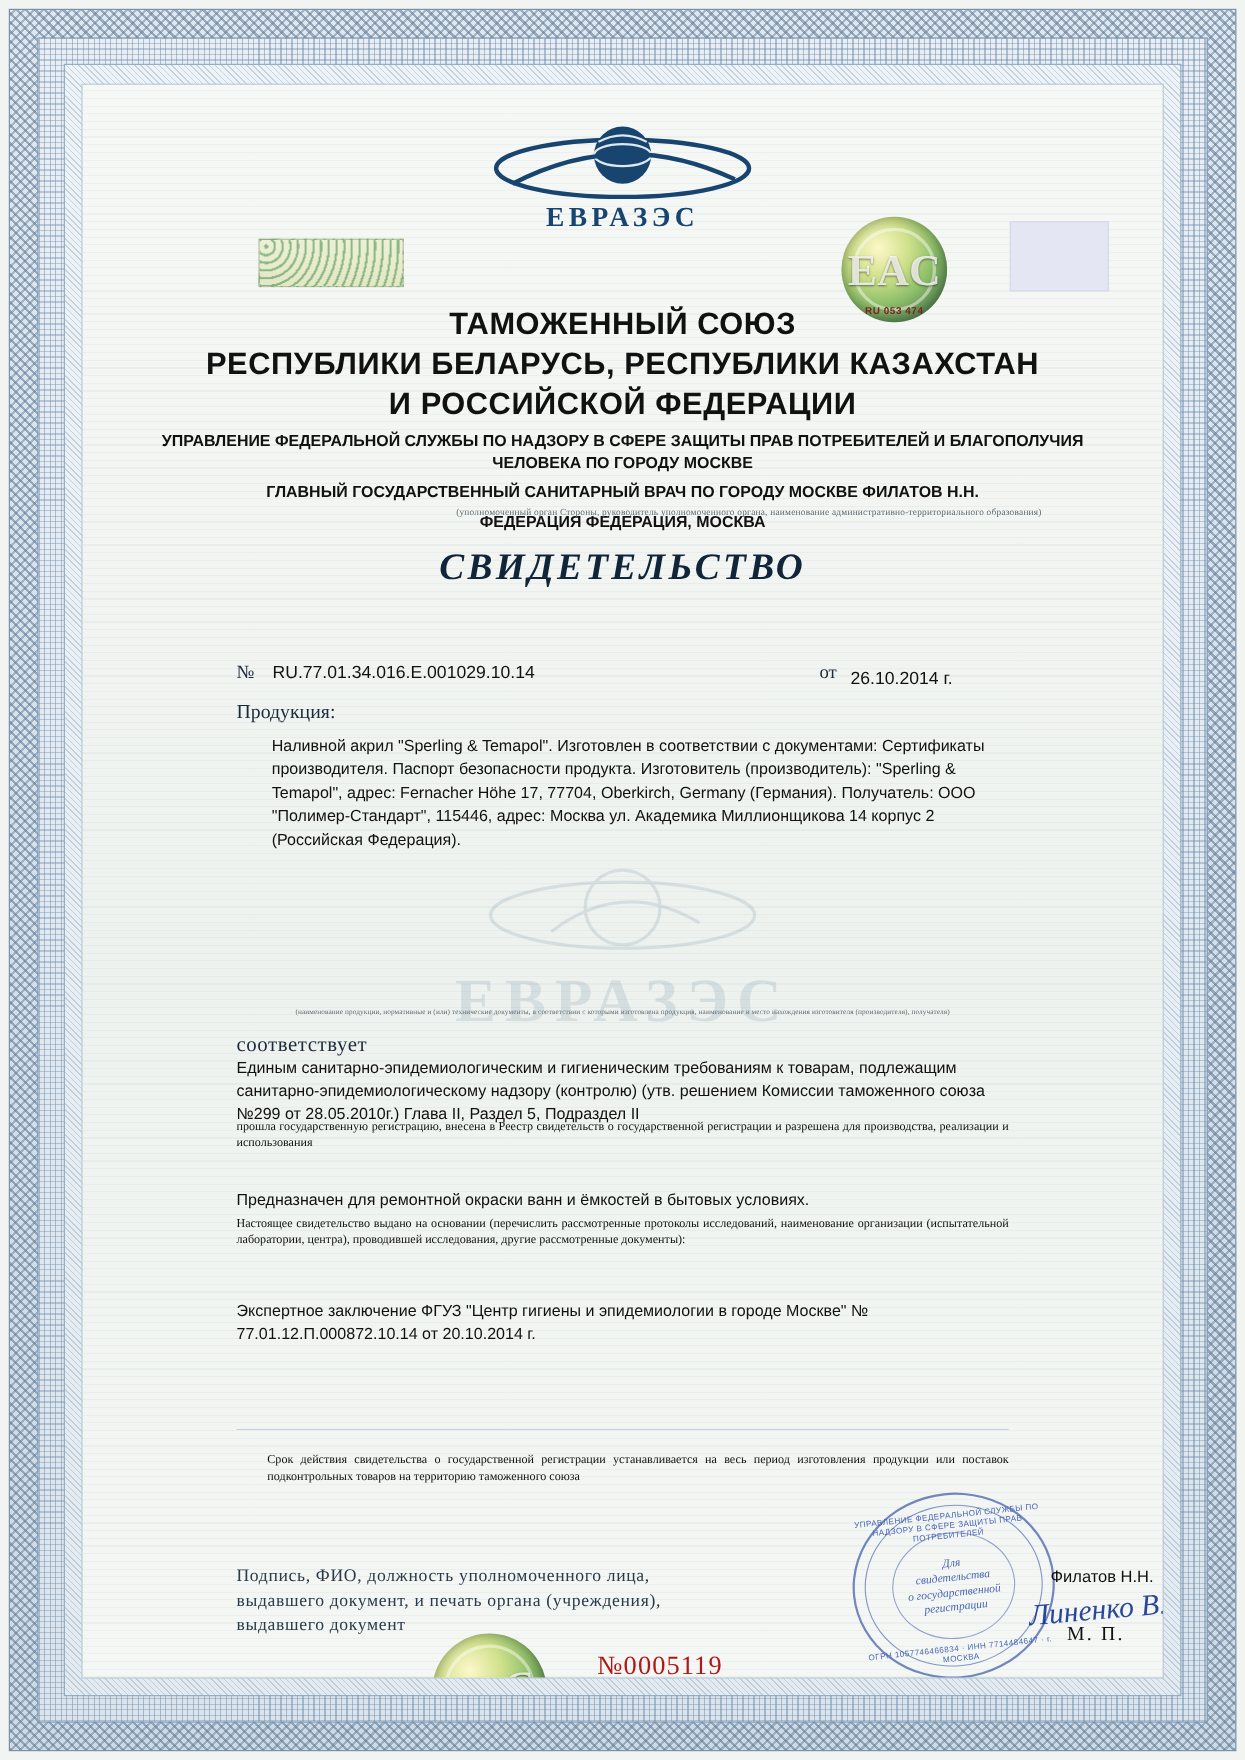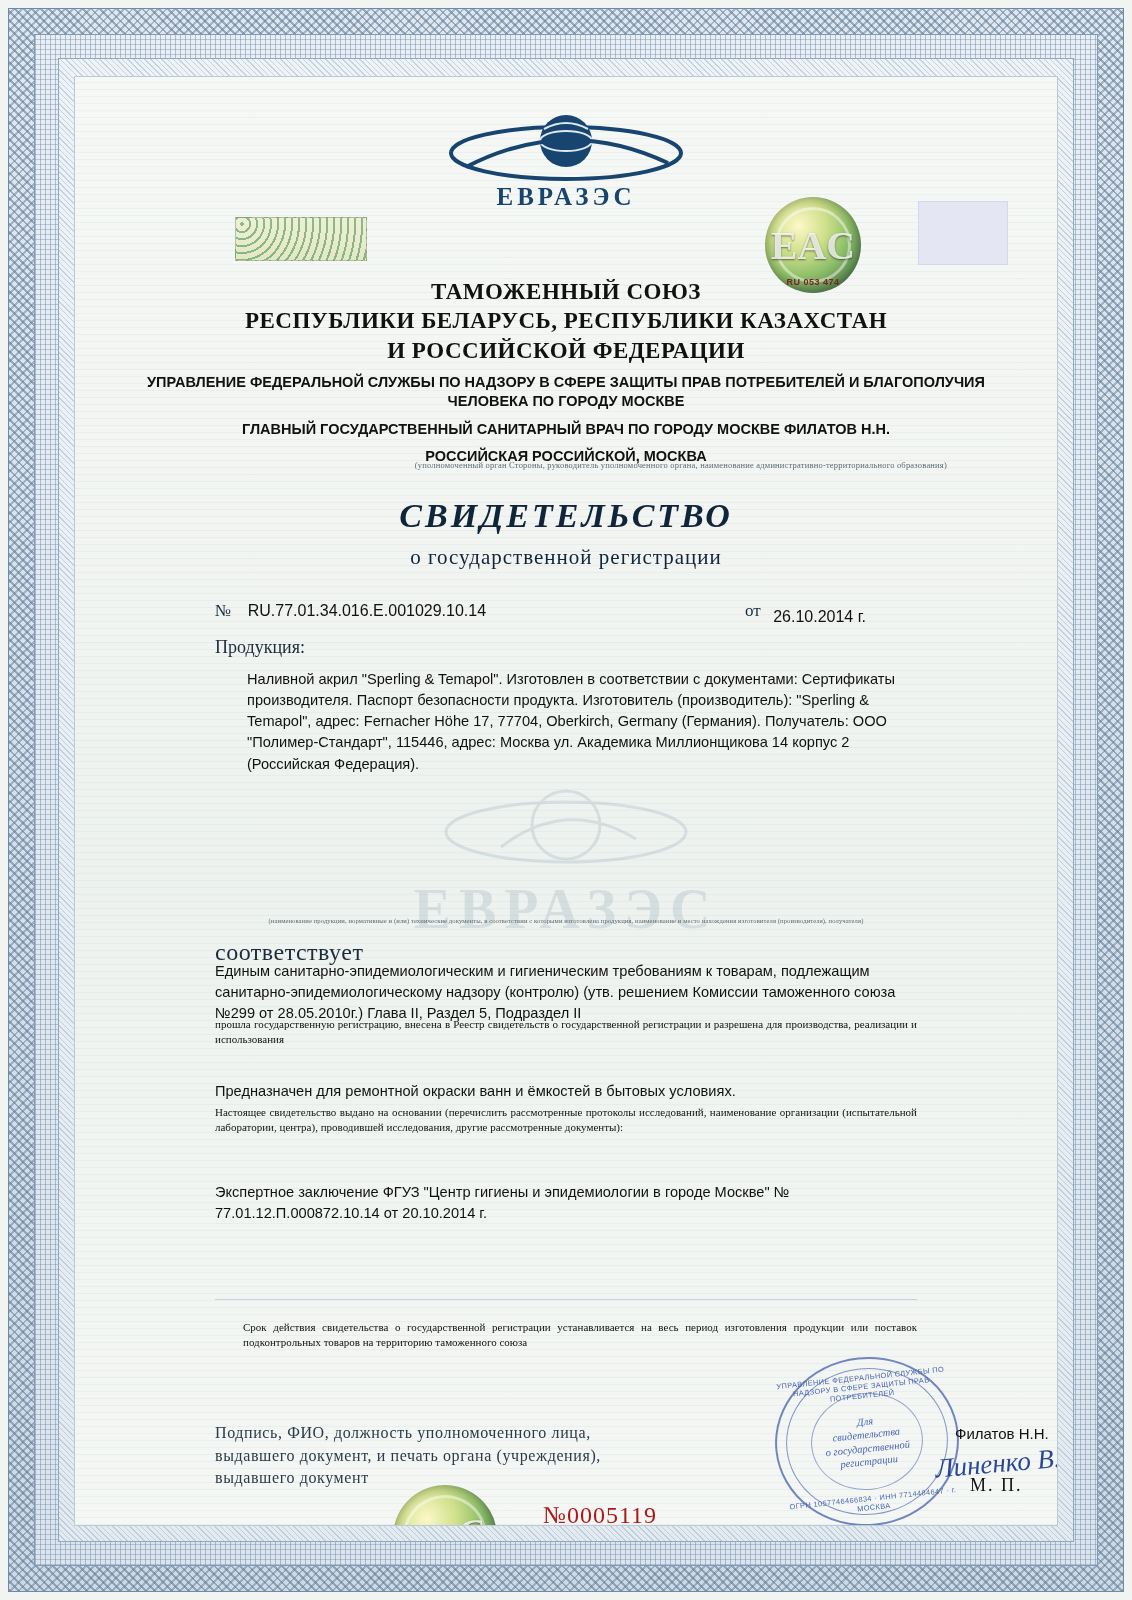--- a/index.html
+++ b/index.html
@@ -177,23 +177,23 @@
   }
   .title-block {
     position: absolute;
     left: 60px;
     right: 60px;
     top: 200px;
     text-align: center;
     color: #111;
   }
   .t1 {
-    font-family: Liberation Serif, serif;
-    font-weight: bold;
-    font-size: 23px;
+    font-family: Liberation Sans, sans-serif;
+    font-weight: bold;
+    font-size: 28px;
     letter-spacing: .5px;
     line-height: 1.28;
   }
   .t2 {
     font-family: "Liberation Sans", sans-serif;
     font-weight: bold;
     font-size: 14.5px;
     line-height: 1.32;
     margin-top: 8px;
   }
@@ -253,21 +253,21 @@
   .sup { font-size: 11px; vertical-align: super; text-align: right; }
 
   .section-label {
     position: absolute;
     left: 140px;
     font-family: "Liberation Serif", serif;
     font-size: 18px;
     color: #1b2b3a;
   }
   #label-product { top: 560px; }
-  #label-matches { top: 862px; font-size: 24px; letter-spacing: .5px; }
+  #label-matches { top: 862px; font-size: 19px; letter-spacing: .5px; }
 
   .body-text {
     position: absolute;
     font-family: "Liberation Sans", sans-serif;
     font-size: 14.6px;
     line-height: 1.45;
     color: #111;
   }
   #product-text {
     left: 172px;
@@ -482,27 +482,26 @@
     </div>
 
     <div class="content">
 
       <div class="title-block">
         <div class="t1">ТАМОЖЕННЫЙ СОЮЗ</div>
         <div class="t1">РЕСПУБЛИКИ БЕЛАРУСЬ, РЕСПУБЛИКИ КАЗАХСТАН</div>
         <div class="t1">И РОССИЙСКОЙ ФЕДЕРАЦИИ</div>
         <div class="t2">УПРАВЛЕНИЕ ФЕДЕРАЛЬНОЙ СЛУЖБЫ ПО НАДЗОРУ В СФЕРЕ ЗАЩИТЫ ПРАВ ПОТРЕБИТЕЛЕЙ И БЛАГОПОЛУЧИЯ ЧЕЛОВЕКА ПО ГОРОДУ МОСКВЕ</div>
         <div class="t2">ГЛАВНЫЙ ГОСУДАРСТВЕННЫЙ САНИТАРНЫЙ ВРАЧ ПО ГОРОДУ МОСКВЕ ФИЛАТОВ Н.Н.</div>
-        <div class="t2">РОССИЙСКАЯ РОССИЙСКОЙ, МОСКВА</div>
+        <div class="t2">ФЕДЕРАЦИЯ ФЕДЕРАЦИЯ, МОСКВА</div>
       </div>
 
       <div class="fineprint">(уполномоченный орган Стороны, руководитель уполномоченного органа, наименование административно-территориального образования)</div>
 
       <div class="cert-title">СВИДЕТЕЛЬСТВО</div>
-      <div class="cert-sub">о государственной регистрации</div>
 
       <div class="numrow">
         <div class="left">
           <span class="lbl">№</span>
           <span class="val" style="margin-left:12px">RU.77.01.34.016.Е.001029.10.14</span>
         </div>
         <div class="right">
           <span class="lbl sup">от</span>
           <span class="val" style="margin-left:8px">26.10.2014 г.</span>
         </div>

